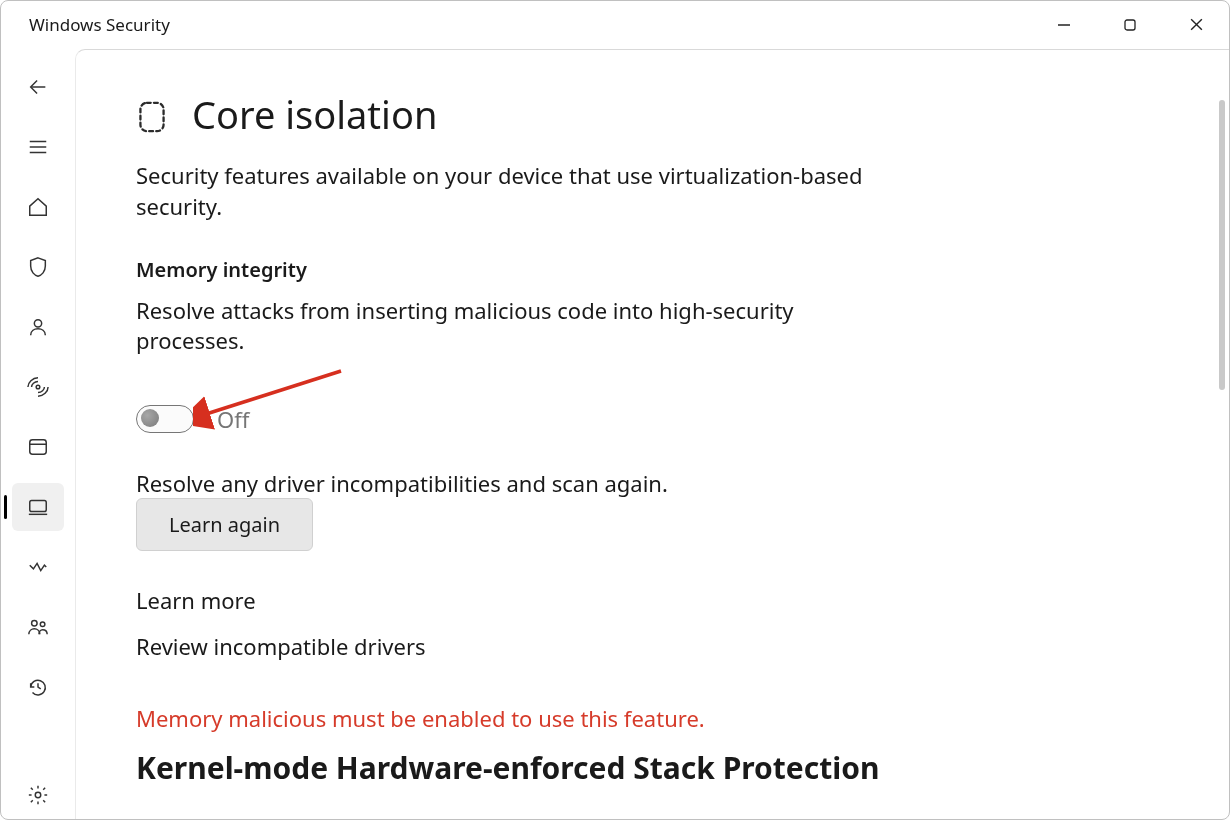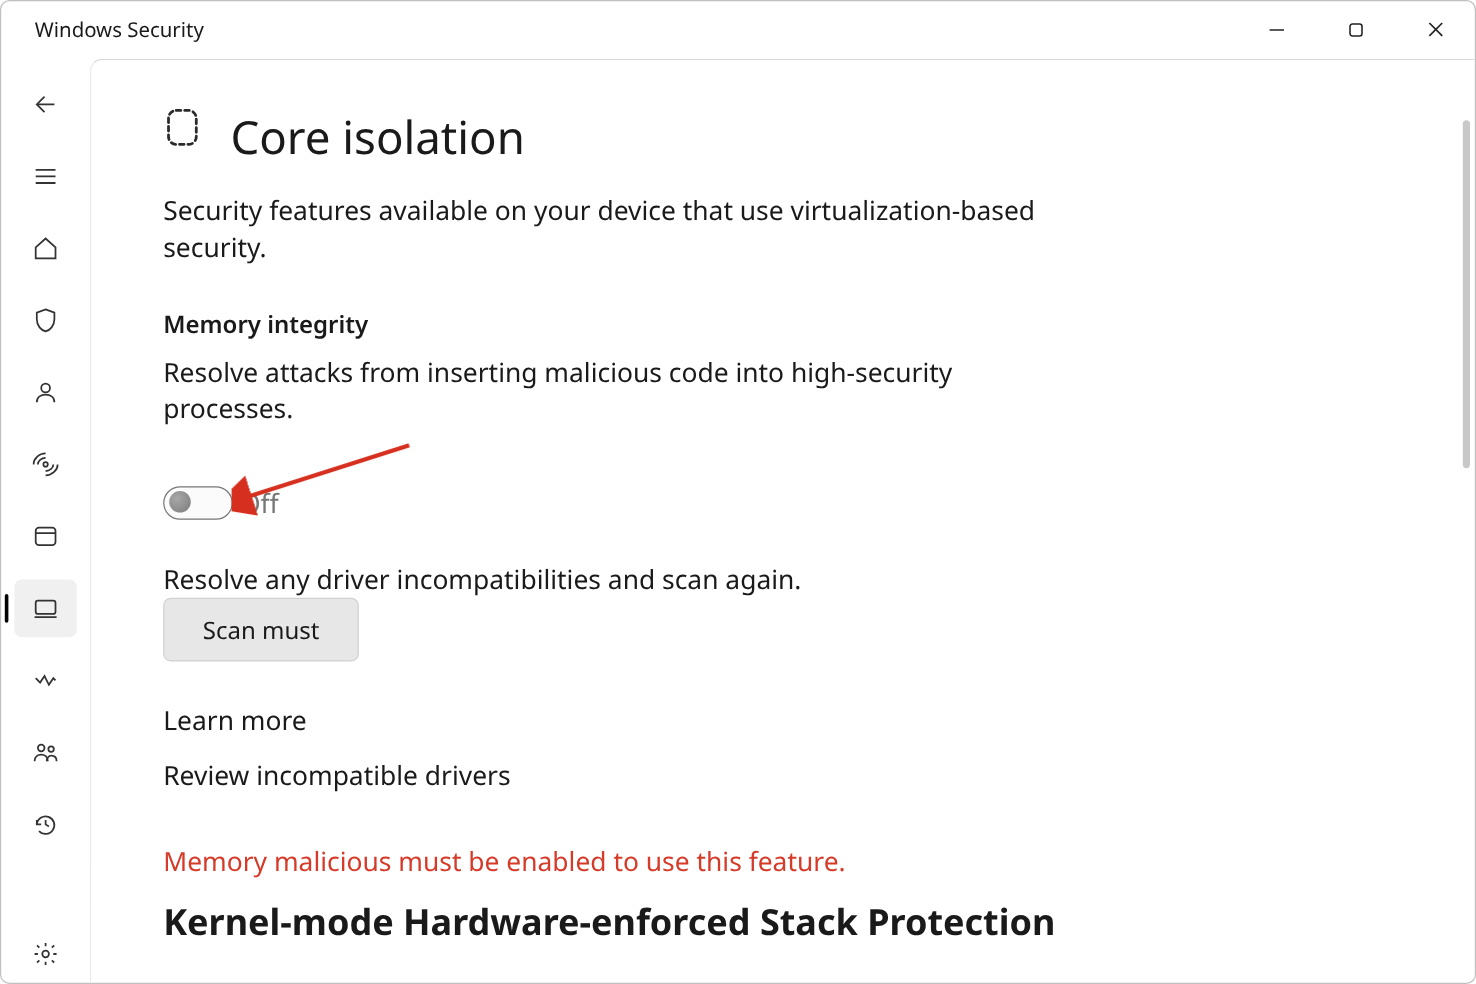--- a/index.html
+++ b/index.html
@@ -84,21 +84,21 @@
     border-top: 1px solid #d9d9d9;
     border-top-left-radius: 10px;
     border-left: 1px solid #eaeaea;
     overflow-y: auto;
     position: relative;
     padding: 38px 60px 40px 60px;
   }
 
   .page-header {
     display: flex;
-    align-items: flex-start;
+    align-items: flex-end;
     gap: 24px;
     margin-bottom: 20px;
   }
   .page-header .page-icon svg { width: 32px; height: 36px; }
   .page-title {
     font-size: 38px;
     font-weight: 400;
   }
   .page-subtitle {
     font-size: 22px;
@@ -115,21 +115,21 @@
   .section-desc {
     font-size: 22px;
     line-height: 1.4;
     max-width: 700px;
     margin-bottom: 48px;
   }
 
   .toggle-row {
     display: flex;
     align-items: center;
-    gap: 6px;
+    gap: 23px;
     margin-bottom: 34px;
   }
   .toggle {
     width: 58px;
     height: 28px;
     border: 1.5px solid #767676;
     border-radius: 20px;
     position: relative;
     background: #fbfbfb;
   }
@@ -321,21 +321,21 @@
 
     <div class="toggle-row">
       <div class="toggle">
         <div class="knob"></div>
       </div>
       <span class="toggle-label">Off</span>
     </div>
 
     <p class="hint-text">Resolve any driver incompatibilities and scan again.</p>
 
-    <button class="scan-btn">Scan must</button>
+    <button class="scan-btn">Learn again</button>
 
     <div class="link">Learn more</div>
     <div class="link">Review incompatible drivers</div>
 
     <p class="warning">Memory malicious must be enabled to use this feature.</p>
     <h2 class="section-heading big">Kernel-mode Hardware-enforced Stack Protection</h2>
 
     <div class="scrollbar-track"></div>
   </div>
 </div>

